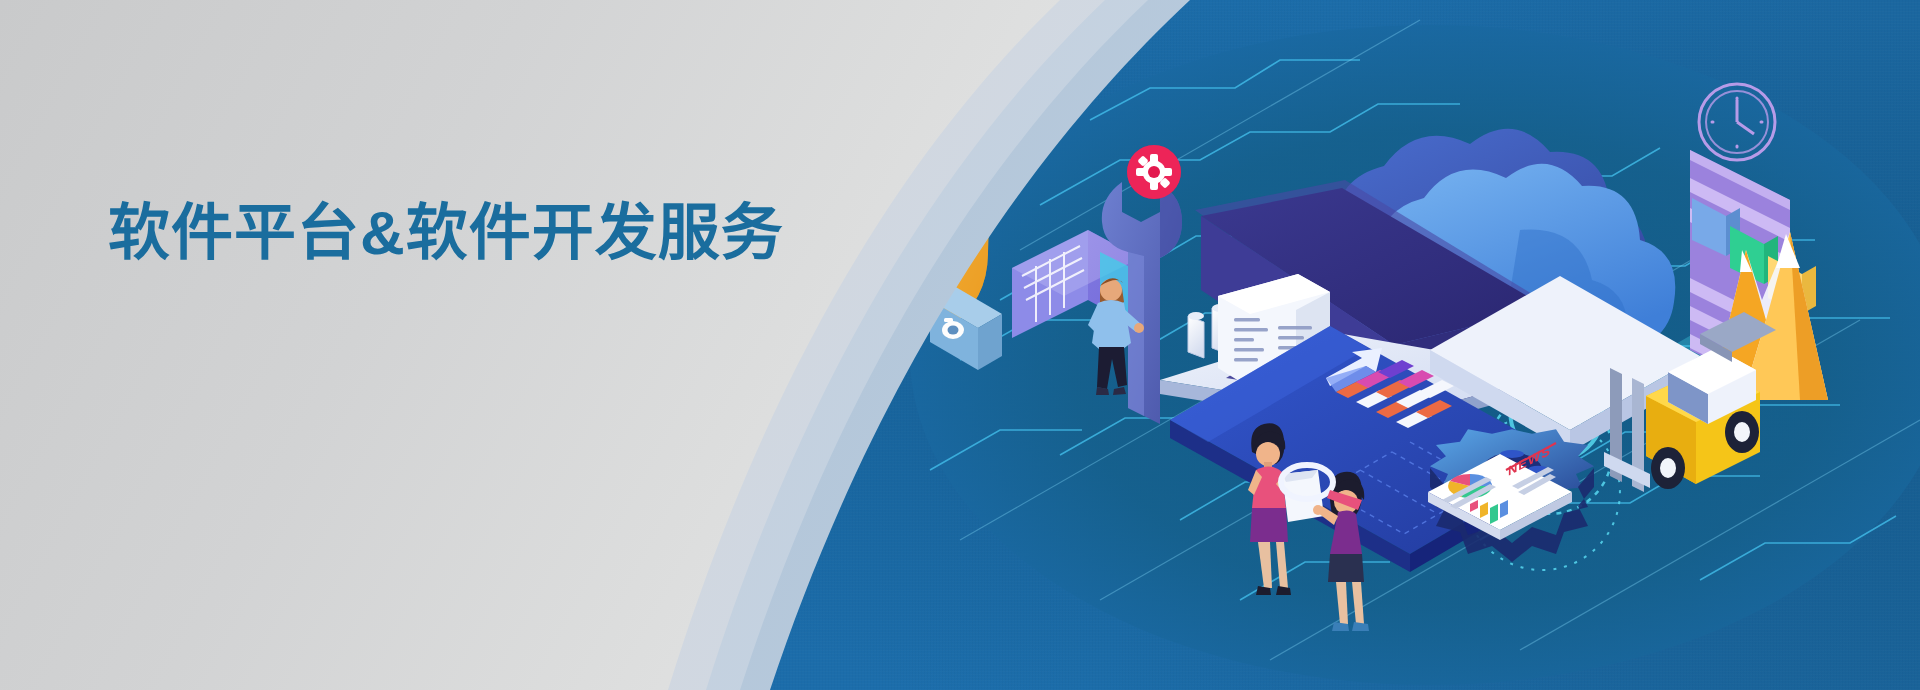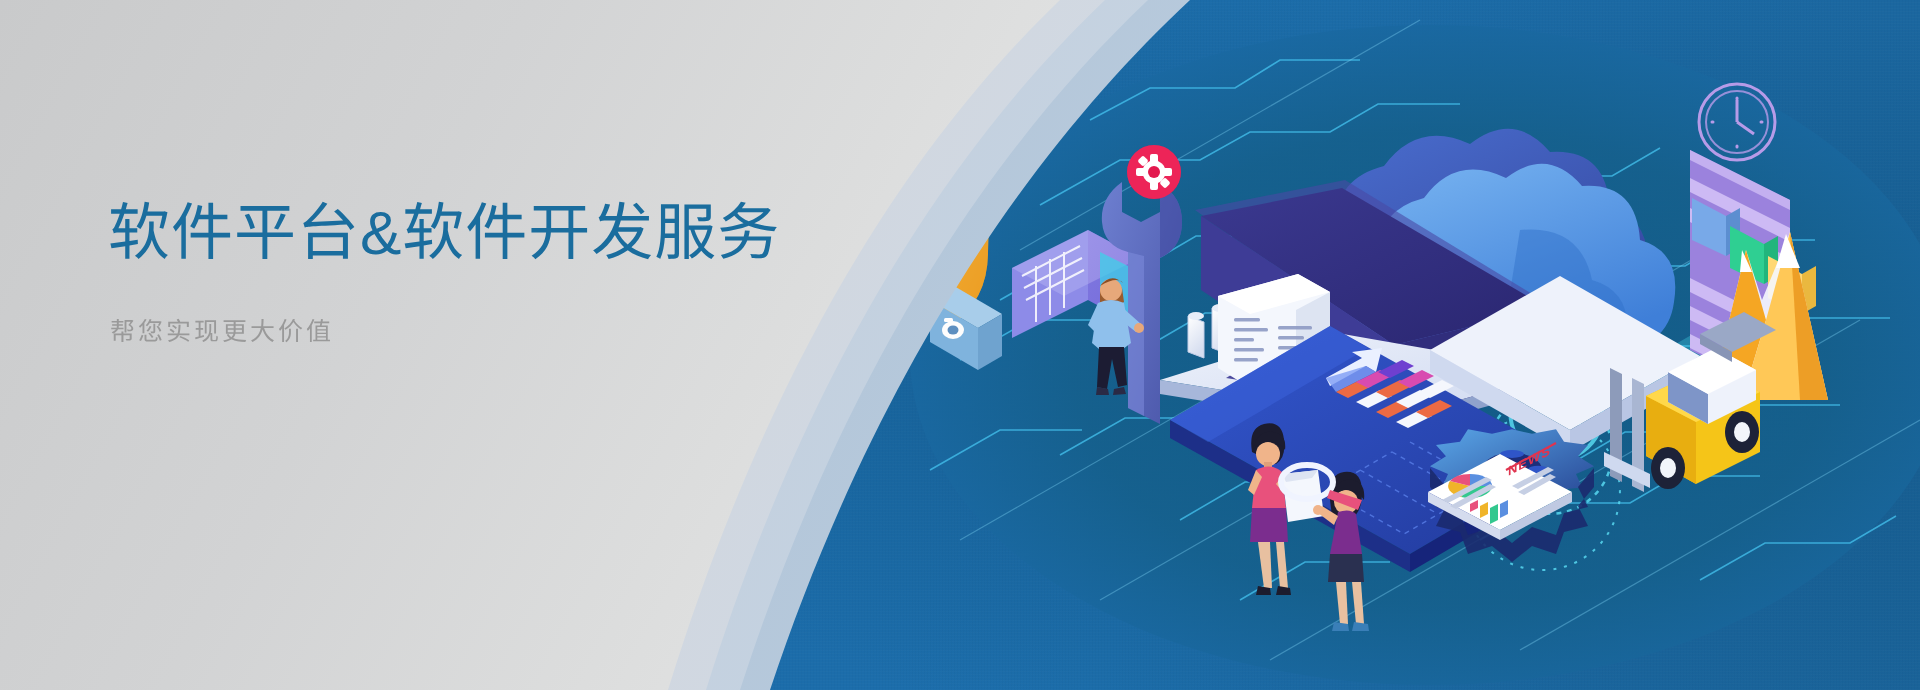--- a/index.html
+++ b/index.html
@@ -23,21 +23,21 @@
   .bg-vignette{position:absolute;inset:0;
     background:radial-gradient(ellipse 62% 80% at 74% 52%,rgba(7,60,95,.55) 0%,rgba(10,70,108,.18) 48%,rgba(0,0,0,0) 74%);}
 
   .svg-layer{position:absolute;inset:0;width:1920px;height:690px;}
 
   
   .copy{position:absolute;left:108px;top:196px;width:760px;z-index:40;}
   .headline{
     margin:0;
     font-size:62px;line-height:1.18;
-    font-weight:400;letter-spacing:1px;
+    font-weight:700;letter-spacing:1px;
     color:#1a6d9e;
     white-space:nowrap;
   }
   .subhead{
     margin:42px 0 0 2px;
     font-size:25px;letter-spacing:3px;font-weight:400;
     color:#9a9a9a;
   }
 </style>
 </head>
@@ -510,16 +510,15 @@
     <g>
       <path d="M0 0 L1190 0 C 1040 140, 880 360, 770 690 L0 690 Z" fill="url(#gBand3)"></path>
       <path d="M0 0 L1148 0 C 1002 138, 848 356, 740 690 L0 690 Z" fill="url(#gBand2)"></path>
       <path d="M0 0 L1105 0 C 962 136, 812 352, 706 690 L0 690 Z" fill="url(#gBand1)"></path>
       <path d="M0 0 L1060 0 C 920 134, 774 348, 668 690 L0 690 Z" fill="url(#gGray)"></path>
     </g>
   </svg>
 
   <div class="copy">
     <h1 class="headline">软件平台&amp;软件开发服务</h1>
-    <p class="subhead">帮您实现更大价值</p>
   </div>
 
 </div>
 
 </body></html>

